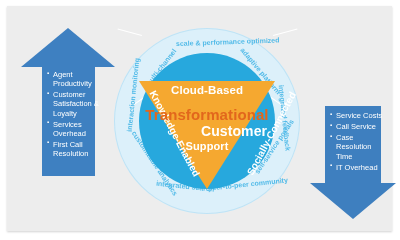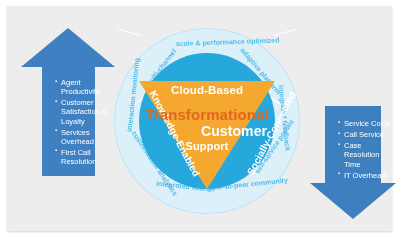--- a/index.html
+++ b/index.html
@@ -87,21 +87,21 @@
     position:absolute;left:15px;top:0;width:56px;height:78px;
     background:#3e7fbf;
   }
   .arrow-down .head{
     position:absolute;left:0;top:77px;width:0;height:0;
     border-left:43px solid transparent;
     border-right:43px solid transparent;
     border-top:36px solid #3e7fbf;
   }
   ul.blist{
-    list-style:none;margin:8px;padding:0;
+    list-style:none;margin:0;padding:0;
     color:#ffffff;font-size:7.5px;line-height:1.22;
   }
   ul.blist li{
     position:relative;padding-left:6px;margin-bottom:2px;
   }
   ul.blist li:before{
     content:"\25AA";position:absolute;left:0;top:-0.5px;font-size:6px;
   }
   #up-list{position:absolute;left:26px;top:42px;width:56px;}
   #down-list{position:absolute;left:20px;top:5px;width:58px;}

